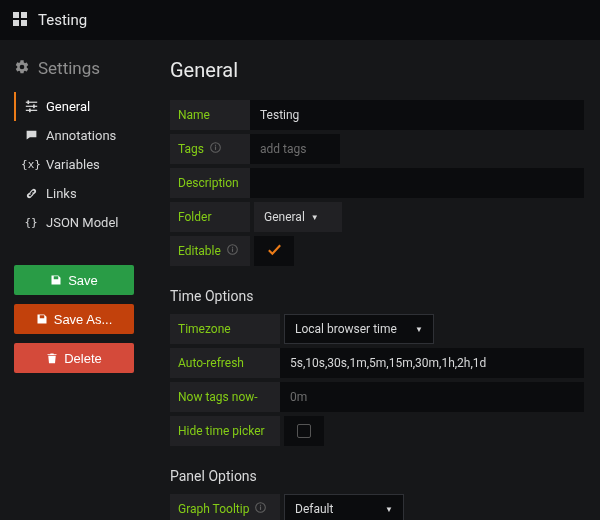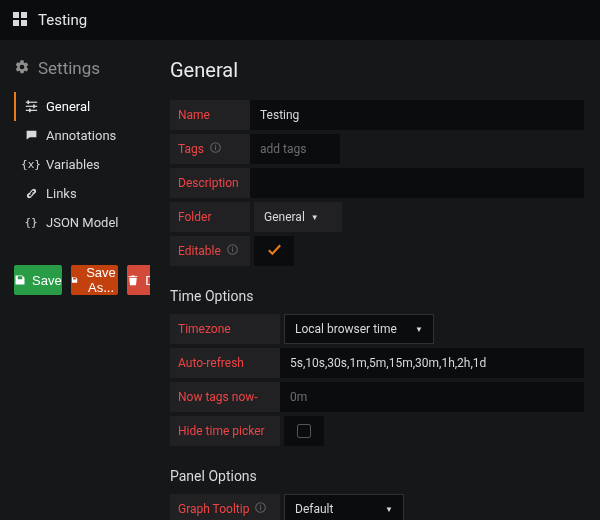--- a/index.html
+++ b/index.html
@@ -36,21 +36,21 @@
     padding: 7px 6px 7px 8px;
     font-size: 13px;
     color: #d8d9da;
     cursor: pointer;
     border-left: 2px solid transparent;
   }
   .sb-item.active { border-left: 2px solid #eb7b18; color: #fff; }
   .sb-item .ic { width: 14px; display: inline-flex; justify-content: center; margin-right: 8px; }
   .sb-item .ic svg { width: 13px; height: 13px; fill: #d8d9da; }
   .sb-item .ic .txt-ic { font-size: 11px; color: #d8d9da; font-family: monospace; }
-  .sb-actions { margin-top: 28px; display: flex; flex-direction: row; gap: 9px; }
+  .sb-actions { margin-top: 28px; display: flex; flex-direction: column; gap: 9px; }
   .btn {
     display: flex; align-items: center; justify-content: center;
     gap: 6px;
     height: 30px;
     border: none;
     border-radius: 2px;
     font-size: 13px;
     color: #fff;
     cursor: pointer;
     width: 120px;
@@ -67,21 +67,21 @@
   }
   .main h1 { font-size: 20px; font-weight: 400; color: #e9eaea; margin-bottom: 18px; }
   .section-title { font-size: 14px; color: #d8d9da; margin: 22px 0 10px 0; }
   .row { display: flex; align-items: stretch; margin-bottom: 4px; height: 30px; }
   .label {
     display: flex; align-items: center;
     width: 80px;
     background: #212124;
     padding: 0 8px;
     font-size: 12px;
-    color: #ef4444;
+    color: #84cc16;
     gap: 6px;
   }
   .label.w110 { width: 110px; }
   .info-ic svg { width: 11px; height: 11px; fill: #606060; }
   .field {
     flex: 1;
     background: #0b0c0e;
     border: none;
     color: #d8d9da;
     padding: 0 10px;

